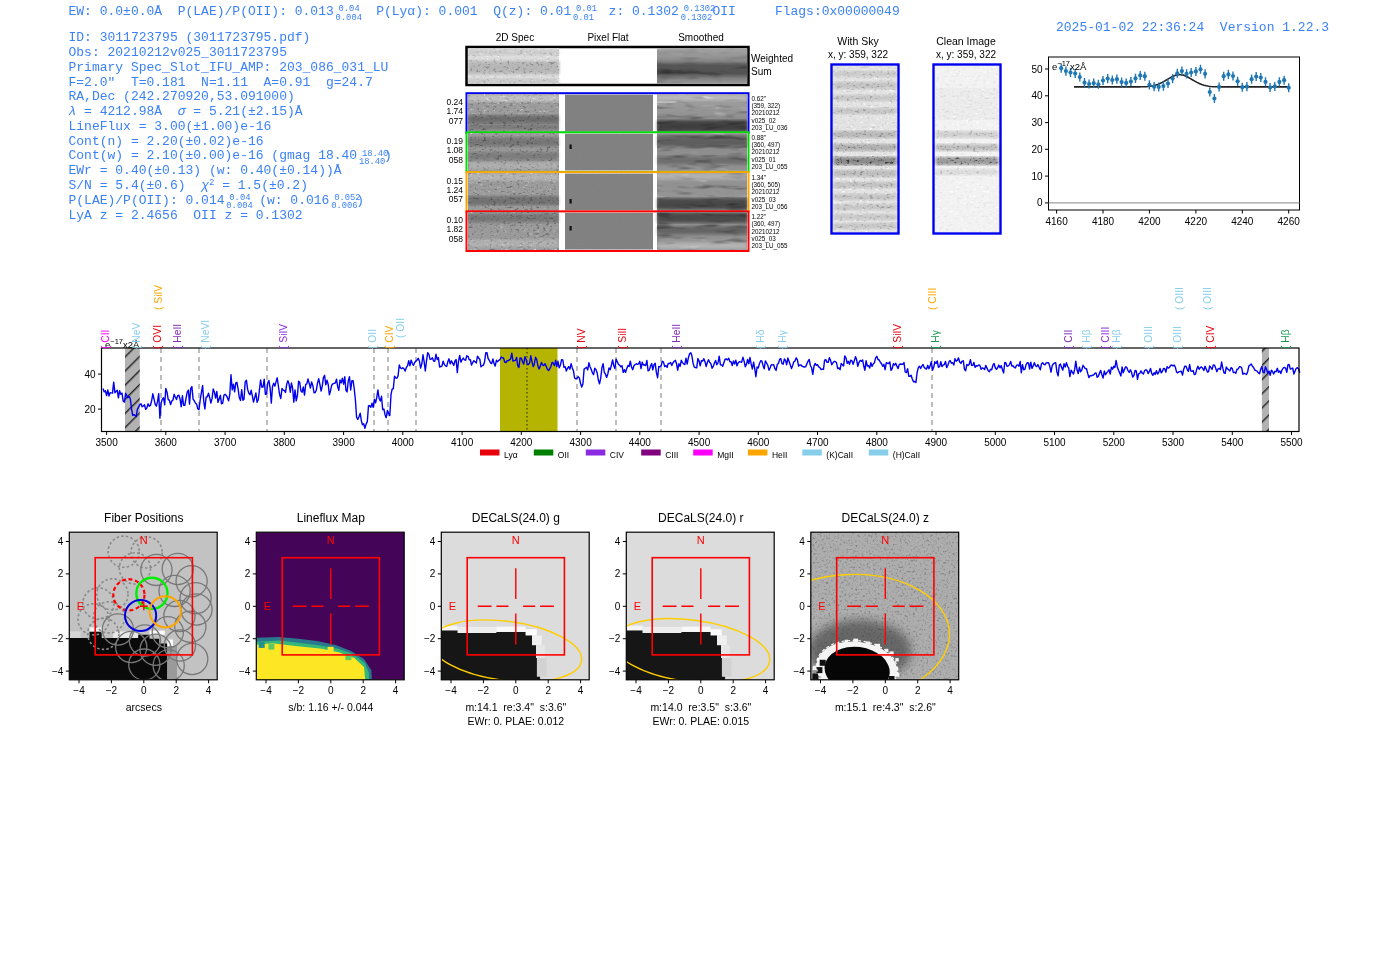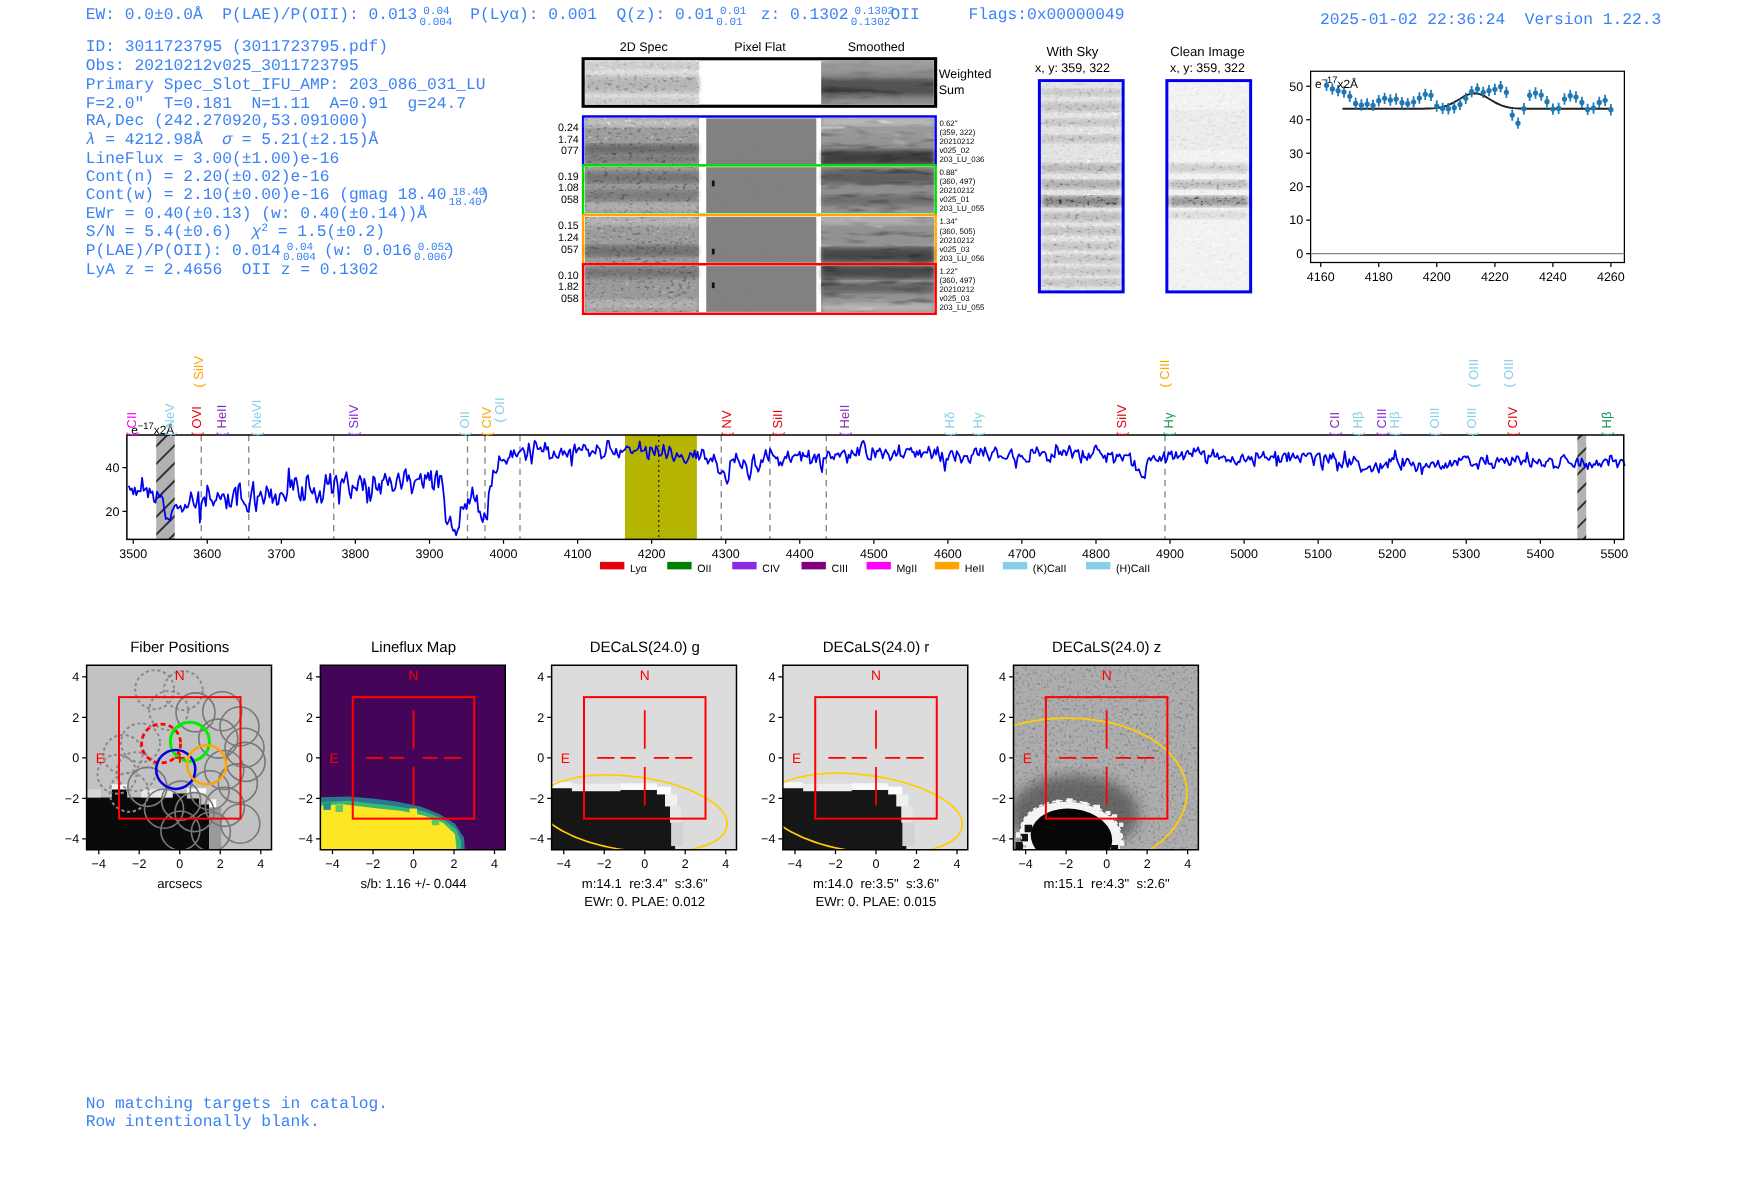--- a/index.html
+++ b/index.html
@@ -712,15 +712,14 @@
 <text x="700.8" y="544.3" font-size="11" fill="#ff0000" text-anchor="middle">N</text>
 <text x="637.3" y="610.3" font-size="11" fill="#ff0000" text-anchor="middle">E</text>
 <rect x="626.3" y="532.2" width="147.9" height="147.6" fill="none" stroke="#000" stroke-width="1.2"></rect>
 <rect x="836.7" y="557.7" width="97.2" height="97.2" fill="none" stroke="#ff0000" stroke-width="1.6"></rect>
 <path d="M847.2 606.3H861.0M865.9 606.3H878.0M892.6 606.3H904.7M909.6 606.3H923.4M885.3 568.2V599.0M885.3 613.6V644.4" stroke="#ff0000" stroke-width="1.4" fill="none"></path>
 <text x="885.3" y="544.3" font-size="11" fill="#ff0000" text-anchor="middle">N</text>
 <text x="821.8" y="610.3" font-size="11" fill="#ff0000" text-anchor="middle">E</text>
 <rect x="810.8" y="532.2" width="147.9" height="147.6" fill="none" stroke="#000" stroke-width="1.2"></rect>
 </svg>
 <div class="mono" style="left:68.5px;top:4px">EW: 0.0±0.0Å&nbsp;&nbsp;P(LAE)/P(OII): 0.013 <span class="fra" style="width:26px"><span class="t">0.04</span><span class="b">0.004</span></span>&nbsp;&nbsp;P(Lyα): 0.001&nbsp;&nbsp;Q(z): 0.01 <span class="fra" style="width:21px"><span class="t">0.01</span><span class="b">0.01</span></span>&nbsp;&nbsp;z: 0.1302 <span class="fra" style="width:32px"><span class="t">0.1302</span><span class="b">0.1302</span></span> OII&nbsp;&nbsp;&nbsp;&nbsp;&nbsp;Flags:0x00000049</div>
-<div class="mono" style="left:1056px;top:8px">2025-01-02 22:36:24&nbsp;&nbsp;Version 1.22.3</div>
+<div class="mono" style="left:1056px;top:20px">2025-01-02 22:36:24&nbsp;&nbsp;Version 1.22.3</div>
 <div class="mono" style="left:68.5px;top:31.2px;line-height:14.78px"><div>ID: 3011723795 (3011723795.pdf)</div><div>Obs: 20210212v025_3011723795</div><div>Primary Spec_Slot_IFU_AMP: 203_086_031_LU</div><div>F=2.0"  T=0.181  N=1.11  A=0.91  g=24.7</div><div>RA,Dec (242.270920,53.091000)</div><div><i>λ</i> = 4212.98Å  <i>σ</i> = 5.21(±2.15)Å</div><div>LineFlux = 3.00(±1.00)e-16</div><div>Cont(n) = 2.20(±0.02)e-16</div><div>Cont(w) = 2.10(±0.00)e-16 (gmag 18.40 <span class="fra" style="width:26px"><span class="t">18.40</span><span class="b">18.40</span></span>)</div><div>EWr = 0.40(±0.13) (w: 0.40(±0.14))Å</div><div>S/N = 5.4(±0.6)  <i>χ</i><sup>2</sup> = 1.5(±0.2)</div><div>P(LAE)/P(OII): 0.014 <span class="fra" style="width:26px"><span class="t">0.04</span><span class="b">0.004</span></span> (w: 0.016 <span class="fra" style="width:26px"><span class="t">0.052</span><span class="b">0.006</span></span>)</div><div>LyA z = 2.4656  OII z = 0.1302</div></div>
-<div class="mono" style="left:68.5px;top:875px;line-height:15.3px"><div>No matching targets in catalog.</div><div>Row intentionally blank.</div></div>
 </div>
 </body></html>

